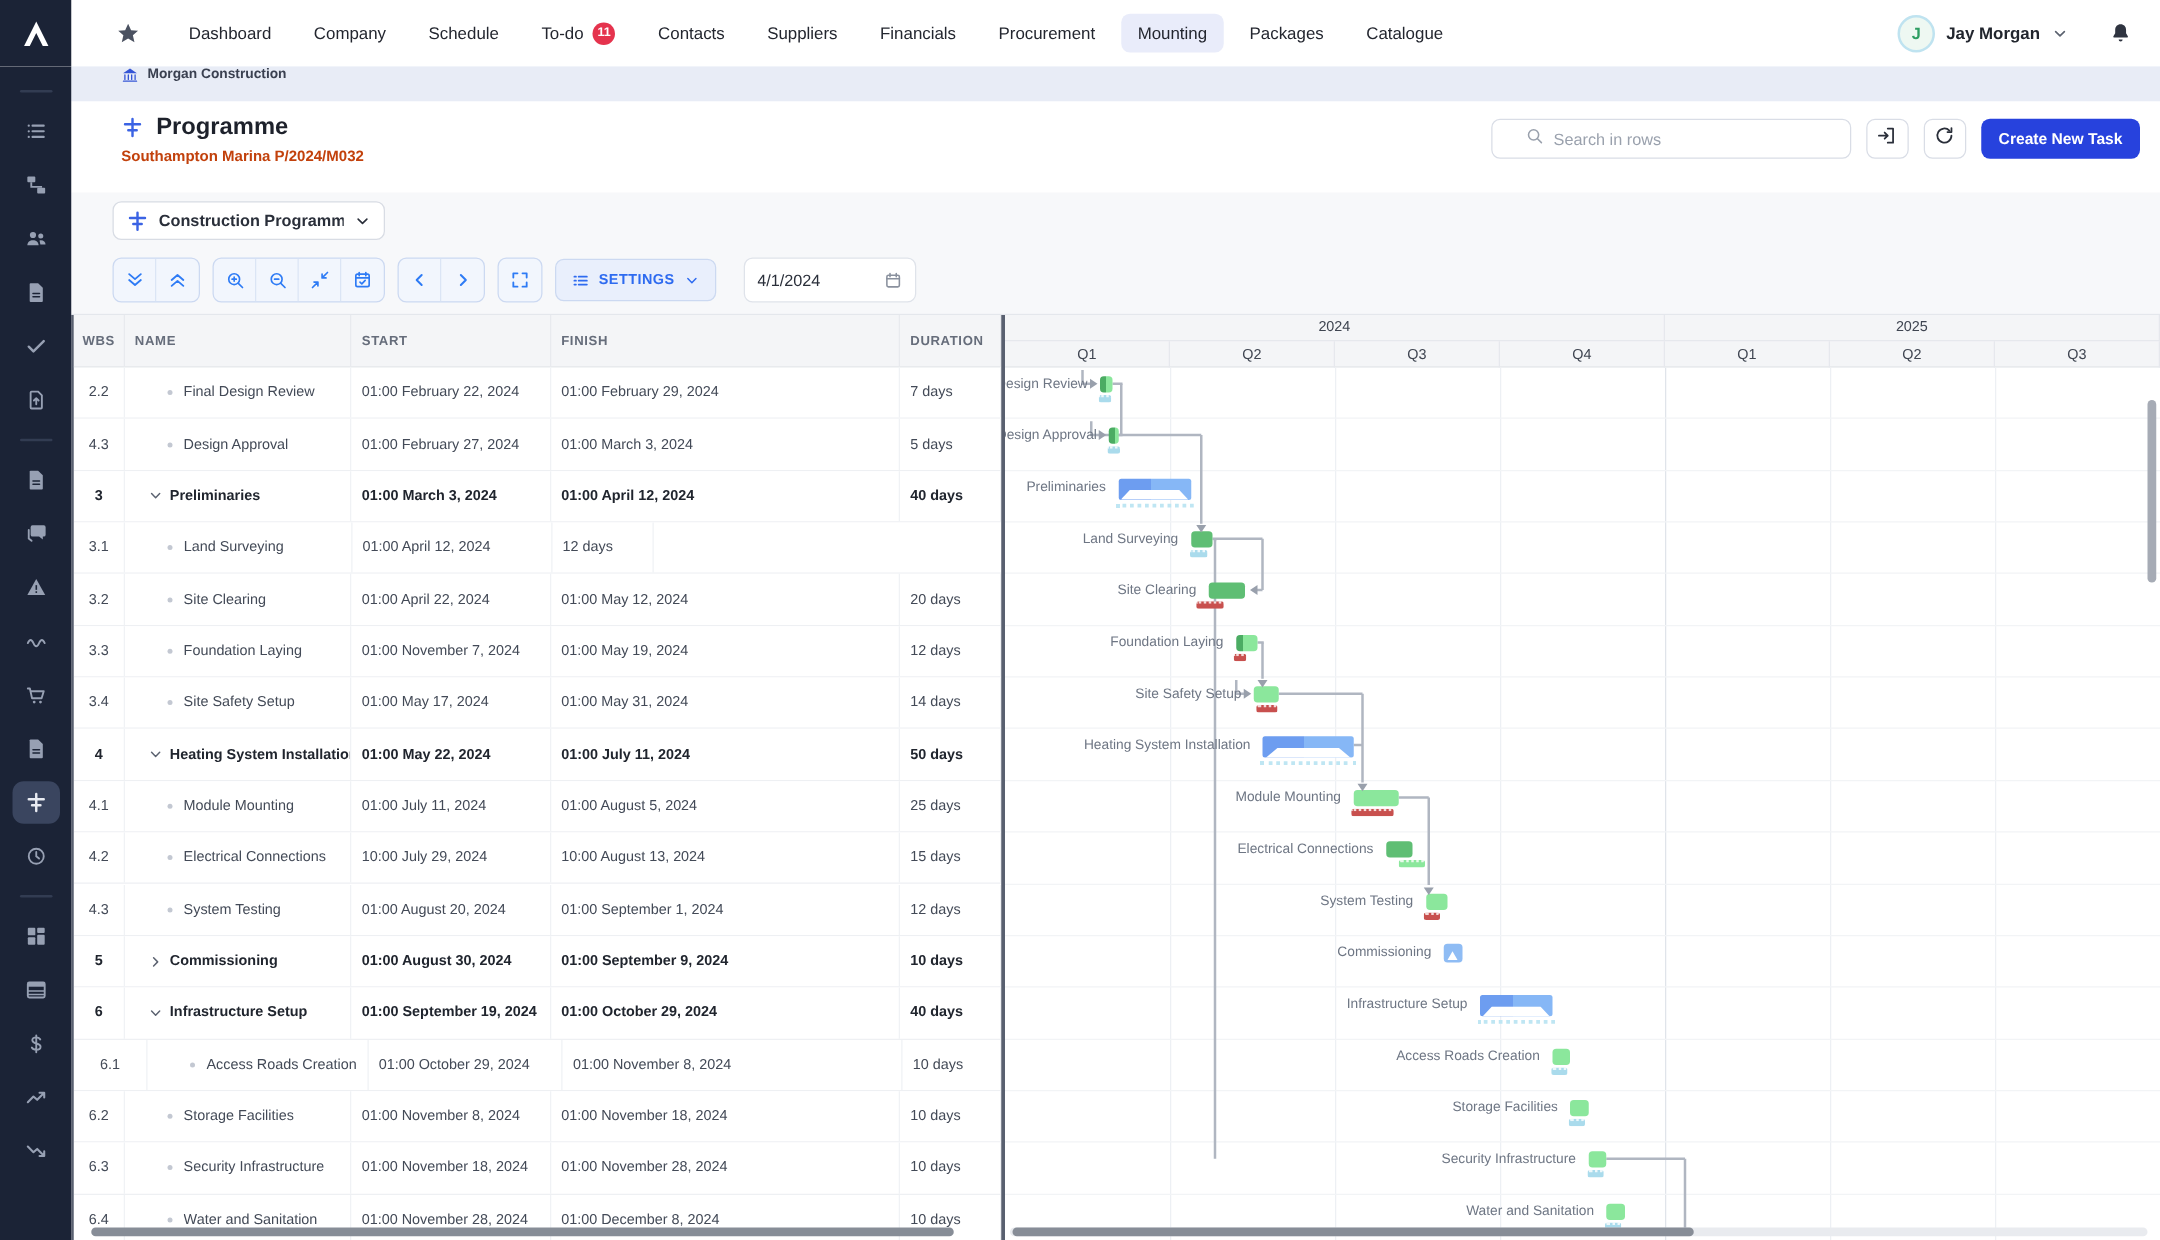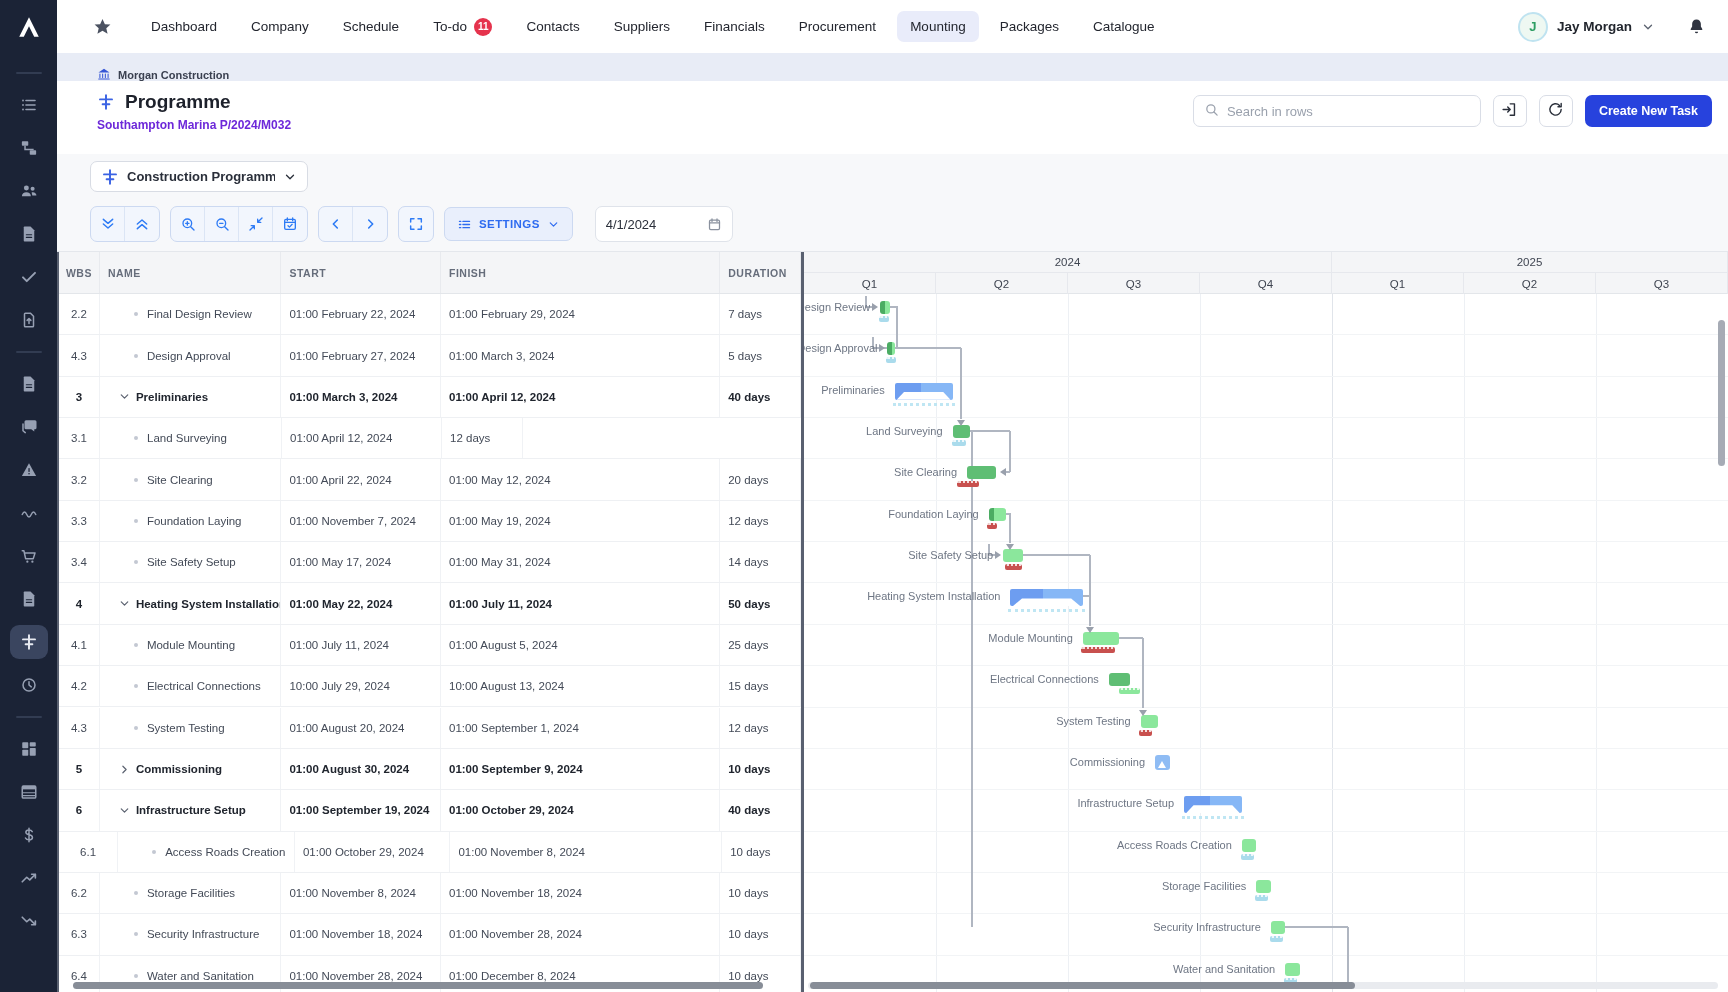--- a/index.html
+++ b/index.html
@@ -23,33 +23,33 @@
   .caret-sm { color:#5b626f; display:flex; }
   .bell { color:#2f3440; display:flex; margin-left:14px; cursor:pointer; }
 
   
   .sidebar { position:absolute; left:0; top:53px; width:57px; bottom:0; background:#1b2336; z-index:25; display:flex; flex-direction:column; align-items:center; padding-top:14px; gap:9px; }
   .sicon { width:38px; height:34px; border-radius:9px; display:flex; align-items:center; justify-content:center; color:#97a0b3; cursor:pointer; flex:0 0 auto; }
   .sicon.active { background:#3a455f; color:#e8ebf2; }
   .sdivider { width:26px; height:2px; background:#323c52; border-radius:1px; margin:5px 0; flex:0 0 auto; }
 
   
-  .breadcrumb { position:absolute; left:57px; top:53px; right:0; height:28px; background:#e8ecf6; display:flex; align-items:flex-end; padding:0 40px; gap:7px; z-index:5; }
+  .breadcrumb { position:absolute; left:57px; top:53px; right:0; height:28px; background:#e8ecf6; display:flex; align-items:flex-start; padding:0 40px; gap:7px; z-index:5; }
   .breadcrumb .bicon { color:#3555d6; display:flex; }
   .breadcrumb span { font-size:11px; font-weight:600; color:#3a4050; }
 
   
   .header { position:absolute; left:57px; top:81px; right:0; height:73px; background:#fff; }
   .titleblock { position:absolute; left:40px; top:10px; }
   .titlerow { display:flex; align-items:center; gap:10px; }
   .titlerow .gicon { color:#3b63e4; display:flex; }
   .ptitle { font-size:19px; font-weight:700; color:#1d212b; }
-  .subtitle { font-size:12px; font-weight:600; color:#6d28d9; margin-top:5px; cursor:pointer; }
+  .subtitle { font-size:12px; font-weight:600; color:#c2410c; margin-top:5px; cursor:pointer; }
   .actions { position:absolute; right:16px; top:14px; display:flex; align-items:center; gap:12px; }
-  .search { width:288px; height:32px; background:#fff; border:1px solid #d9dde6; border-radius:7px; display:flex; align-items:center; padding:0 10px; gap:8px; }
+  .search { width:288px; height:32px; background:#fff; border:1px solid #d9dde6; border-radius:7px; display:flex; align-items:center; padding:0 26px; gap:8px; }
   .search svg { color:#9aa1ad; }
   .search input { border:none; outline:none; flex:1; font-size:13px; color:#333; font-family:inherit; background:transparent; }
   .search input::placeholder { color:#9aa1ad; }
   .iconbtn { width:34px; height:32px; border:1px solid #d9dde6; border-radius:7px; background:#fff; display:flex; align-items:center; justify-content:center; color:#2a2f3a; cursor:pointer; }
   .primarybtn { height:32px; padding:0 14px; background:#2742dd; border:none; border-radius:7px; color:#fff; font-size:12.5px; font-weight:600; font-family:inherit; cursor:pointer; }
 
   
   .graysec { position:absolute; left:57px; top:154px; right:0; height:97px; background:#f7f8fa; }
   .selector { position:absolute; left:33px; top:7px; height:31px; background:#fff; border:1px solid #d8dce4; border-radius:7px; display:flex; align-items:center; padding:0 10px; gap:8px; cursor:pointer; max-width:218px; }
   .selector .gicon { color:#3b63e4; display:flex; flex:0 0 auto; }

